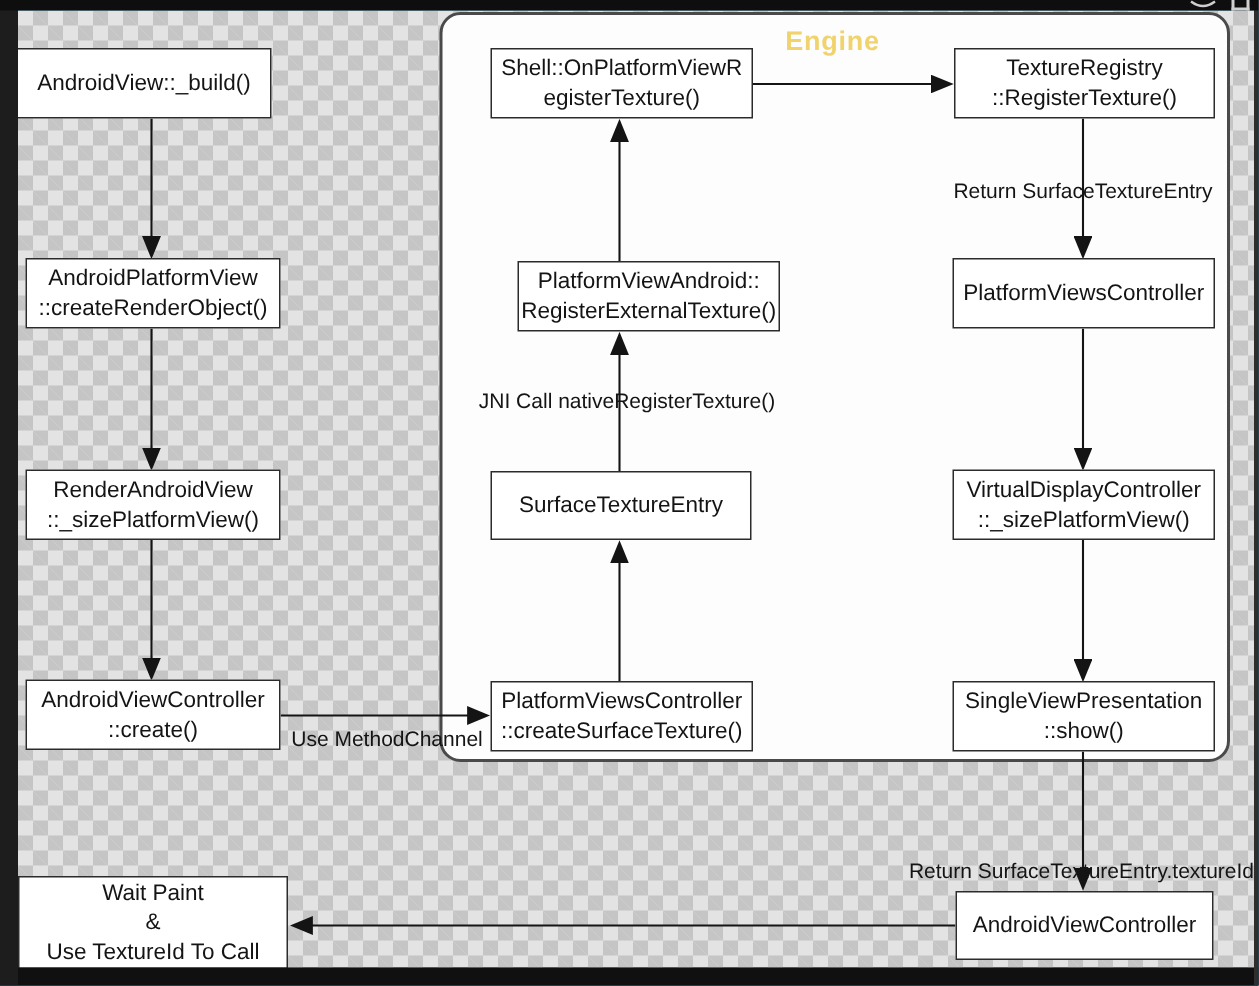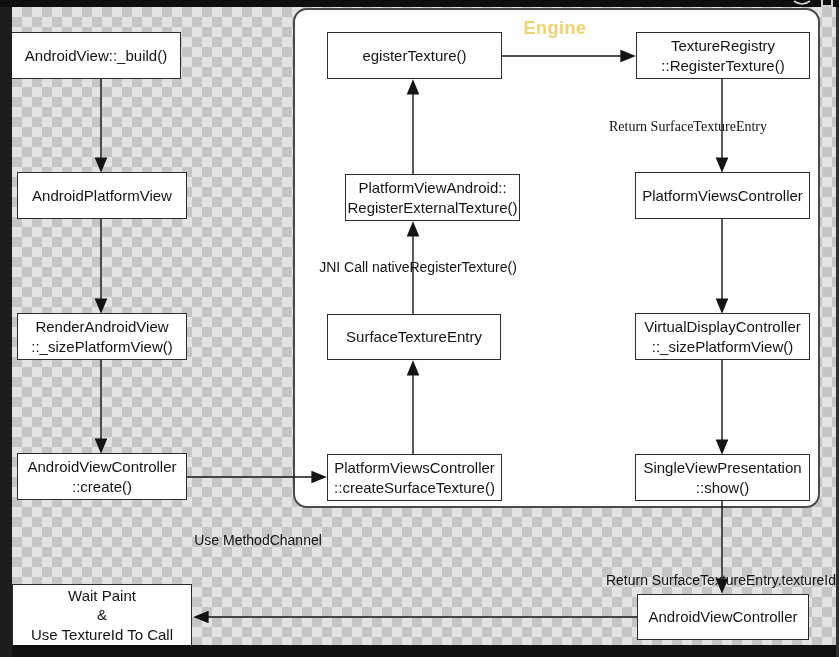--- a/index.html
+++ b/index.html
@@ -96,36 +96,38 @@
 
       <line x1="637" y1="617" x2="196" y2="617" marker-end="url(#ah)"></line>
     </g>
   </svg>
 
   <div class="node" style="left:11px;top:32px;width:170px;height:47px">
     <span class="ln">AndroidView::_build()</span>
   </div>
   <div class="node" style="left:17px;top:172px;width:170px;height:47px">
     <span class="ln">AndroidPlatformView</span>
+    <span class="ln">::createRenderObject()</span>
   </div>
   <div class="node" style="left:17px;top:313px;width:170px;height:47px">
     <span class="ln">RenderAndroidView</span>
     <span class="ln">::_sizePlatformView()</span>
   </div>
   <div class="node" style="left:17px;top:453px;width:170px;height:47px">
     <span class="ln">AndroidViewController</span>
     <span class="ln">::create()</span>
   </div>
   <div class="node" style="left:12px;top:584px;width:180px;height:62px">
     <span class="ln">Wait Paint</span>
     <span class="ln">&amp;</span>
     <span class="ln">Use TextureId To Call</span>
   </div>
 
   <div class="node" style="left:327px;top:32px;width:175px;height:47px">
+    <span class="ln">Shell::OnPlatformViewR</span>
     <span class="ln">egisterTexture()</span>
   </div>
   <div class="node" style="left:345px;top:174px;width:175px;height:47px">
     <span class="ln">PlatformViewAndroid::</span>
     <span class="ln">RegisterExternalTexture()</span>
   </div>
   <div class="node" style="left:327px;top:314px;width:174px;height:46px">
     <span class="ln">SurfaceTextureEntry</span>
   </div>
   <div class="node" style="left:327px;top:454px;width:175px;height:47px">
@@ -145,23 +147,23 @@
     <span class="ln">::_sizePlatformView()</span>
   </div>
   <div class="node" style="left:635px;top:454px;width:175px;height:47px">
     <span class="ln">SingleViewPresentation</span>
     <span class="ln">::show()</span>
   </div>
   <div class="node" style="left:637px;top:594px;width:172px;height:46px">
     <span class="ln">AndroidViewController</span>
   </div>
 
-  <div class="edge-label" style="left:258px;top:492px;margin-top:48px;">Use MethodChannel</div>
+  <div class="edge-label" style="left:258px;top:492px;">Use MethodChannel</div>
   <div class="edge-label" style="left:418px;top:267px;">JNI Call nativeRegisterTexture()</div>
-  <div class="edge-label" style="left:688px;top:127px;font-family:Liberation Serif, serif;">Return SurfaceTextureEntry</div>
+  <div class="edge-label" style="left:722px;top:127px;">Return SurfaceTextureEntry</div>
   <div class="edge-label" style="left:721px;top:551px;margin-top:29px;">Return SurfaceTextureEntry.textureId</div>
 
   <div class="bar bar-bottom"></div>
   <div class="bar bar-left"></div>
   <div class="bar bar-right"></div>
   <div class="bar bar-top">
     <div class="icon-frag frag-pen">
       <svg width="18" height="6" viewBox="0 0 18 6">
         <path d="M1,1 Q9,7 17,1" stroke="#cfcfcf" stroke-width="1.6" fill="none"></path>
       </svg>

